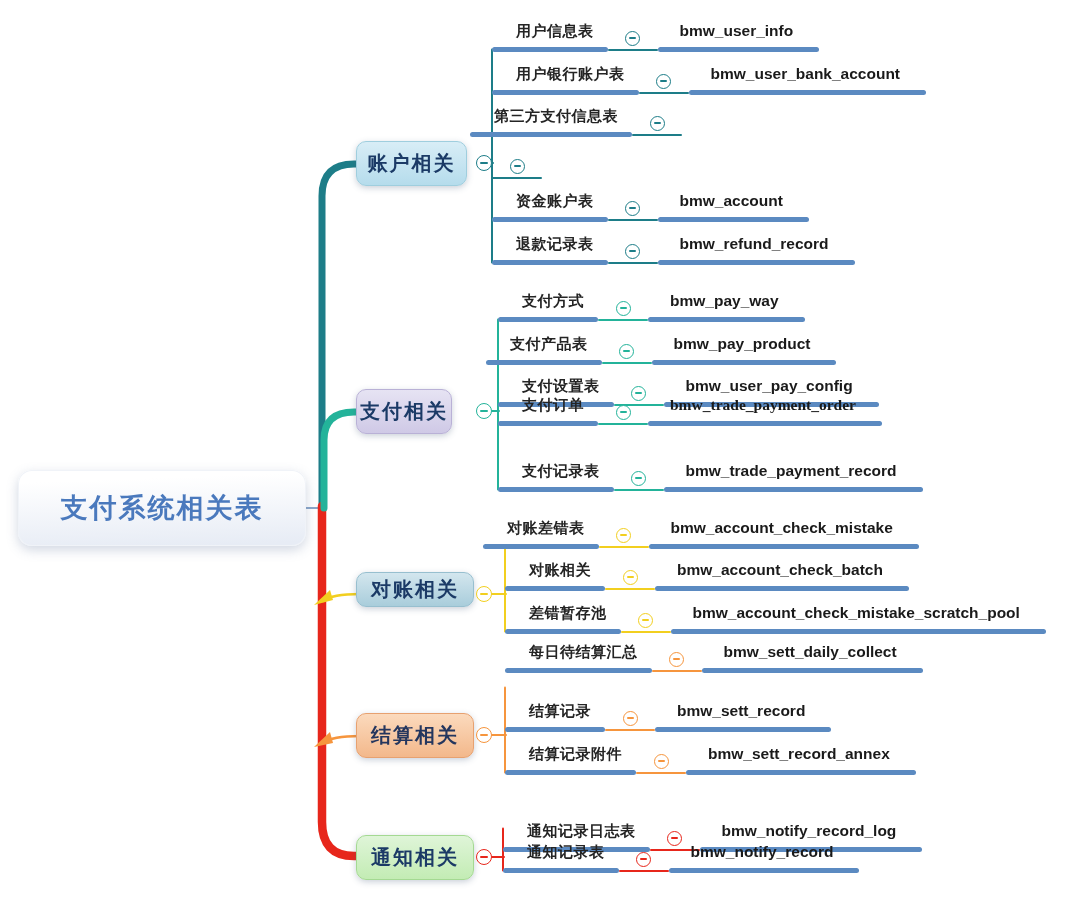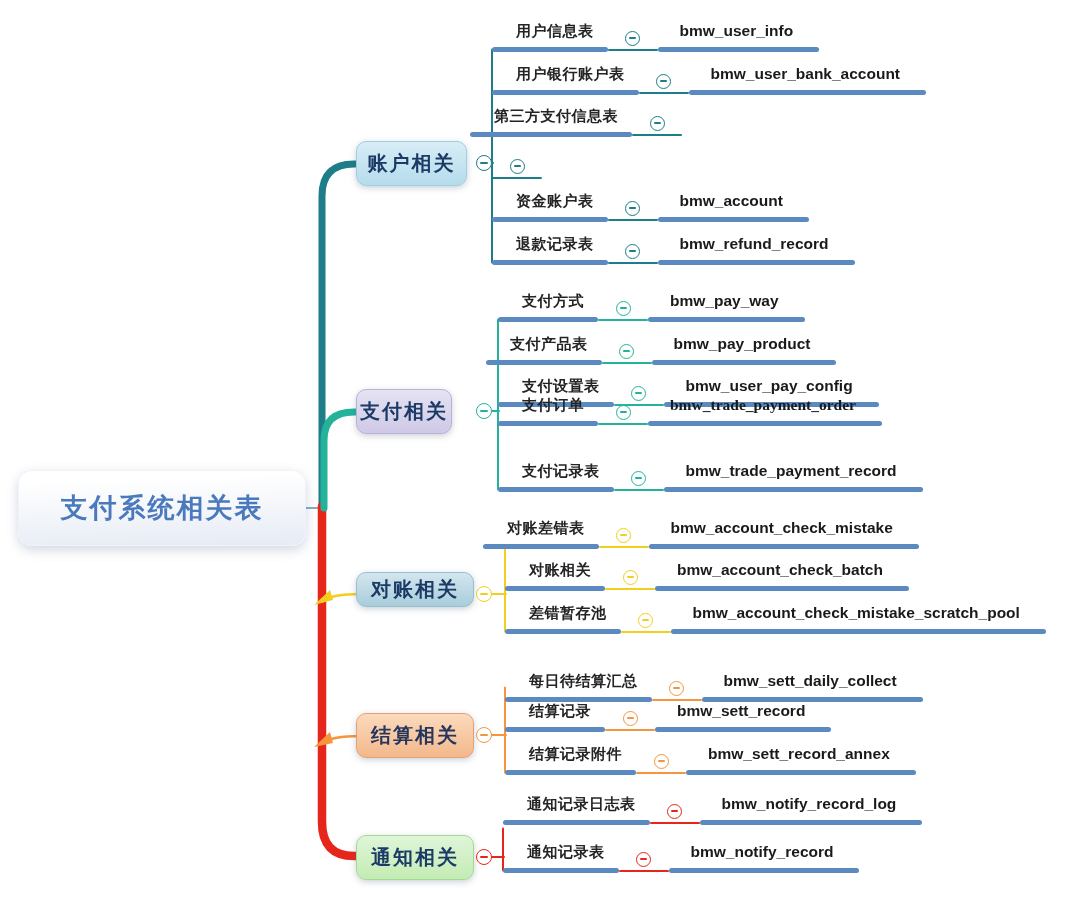--- a/index.html
+++ b/index.html
@@ -278,21 +278,21 @@
       </div>
       <div class="cell tbl">
         <span class="tbl-text">bmw_account_check_mistake_scratch_pool</span>
         <div class="bar blue"></div>
       </div>
     </div>
     <div class="branch-node" style="left: 356px; top: 713px; width: 118px; height: 45px; background: linear-gradient(rgb(251, 218, 189), rgb(243, 184, 139)); border: 1px solid rgb(231, 161, 112); color: rgb(36, 54, 94);">结算相关</div>
     <div class="collapse" style="left: 476px; top: 727px; border-color: rgb(246, 149, 61);">
       <i style="background:#f6953d"></i>
     </div>
-    <div class="child-row" style="left: 505px; top: 671px;">
+    <div class="child-row" style="left: 505px; top: 642px;">
       <div class="cell zh">
         <span class="zh-text">每日待结算汇总</span>
         <div class="bar blue"></div>
       </div>
       <div class="cell mid">
         <span class="minus" style="border-color:#f6953d">
           <i style="background:#f6953d"></i>
         </span>
         <div class="bar thin" style="background:#f6953d"></div>
       </div>
@@ -330,21 +330,21 @@
       </div>
       <div class="cell tbl">
         <span class="tbl-text">bmw_sett_record_annex</span>
         <div class="bar blue"></div>
       </div>
     </div>
     <div class="branch-node" style="left: 356px; top: 835px; width: 118px; height: 45px; background: linear-gradient(rgb(223, 245, 216), rgb(195, 236, 180)); border: 1px solid rgb(164, 217, 146); color: rgb(27, 58, 102);">通知相关</div>
     <div class="collapse" style="left: 476px; top: 849px; border-color: rgb(231, 38, 27);">
       <i style="background:#e7261b"></i>
     </div>
-    <div class="child-row" style="left: 503px; top: 794px;">
+    <div class="child-row" style="left: 503px; top: 821px;">
       <div class="cell zh">
         <span class="zh-text">通知记录日志表</span>
         <div class="bar blue"></div>
       </div>
       <div class="cell mid">
         <span class="minus" style="border-color:#e7261b">
           <i style="background:#e7261b"></i>
         </span>
         <div class="bar thin" style="background:#e7261b"></div>
       </div>

